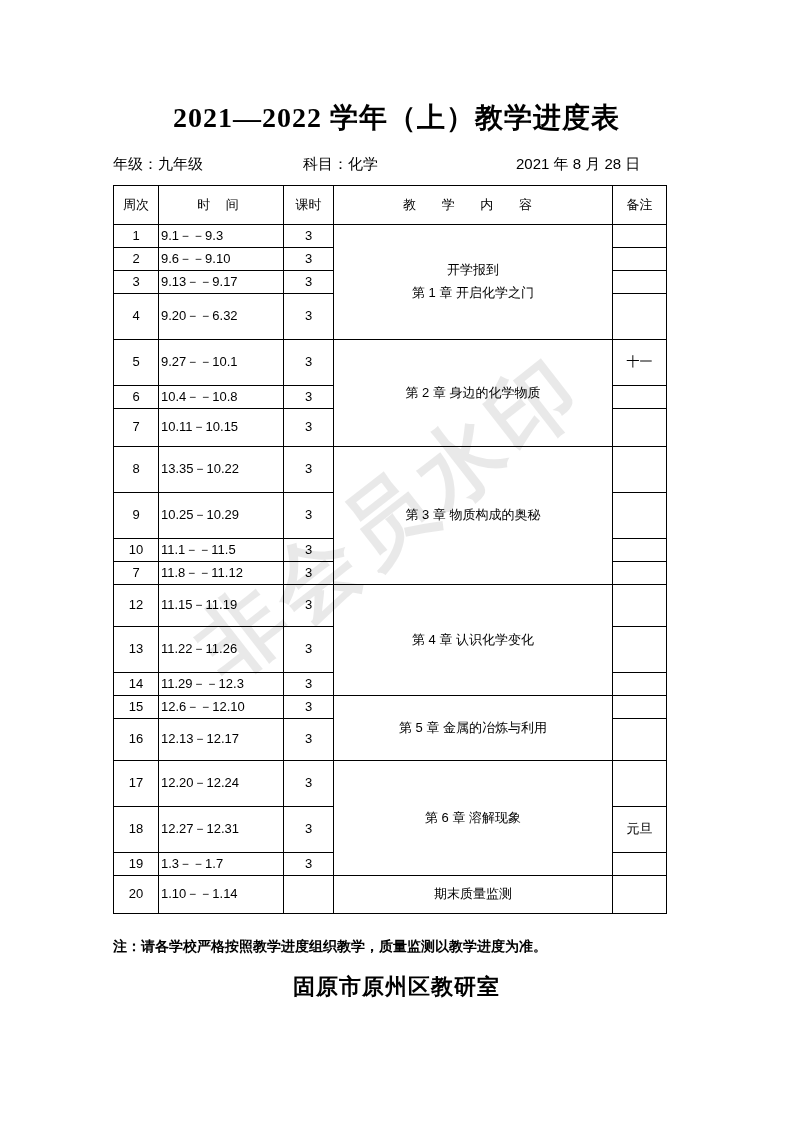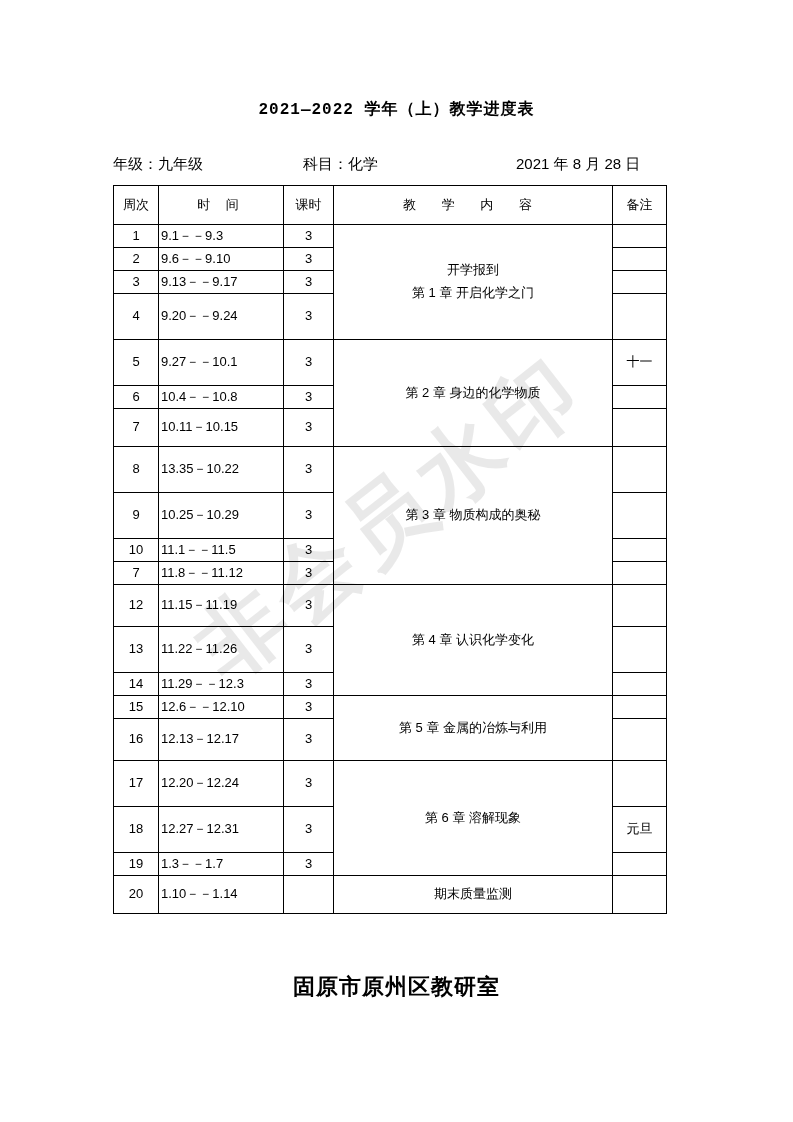--- a/index.html
+++ b/index.html
@@ -49,24 +49,24 @@
     white-space: nowrap;
   }
 
   
   .doc-title {
     position: absolute;
     left: 0;
     top: 99px;
     width: 793px;
     text-align: center;
-    font-size: 16px;
+    font-size: 28px;
     font-weight: 700;
     letter-spacing: 1px;
-    font-family: Liberation Mono, monospace;
+    font-family: Liberation Serif, serif;
     z-index: 10;
   }
 
   
   .meta-line {
     position: absolute;
     left: 113px;
     top: 155px;
     width: 553px;
     height: 22px;
@@ -205,21 +205,21 @@
             <td class="remark"></td>
           </tr>
           <tr style="height: 23px;">
             <td class="week">3</td>
             <td class="time">9.13－－9.17</td>
             <td class="hours">3</td>
             <td class="remark"></td>
           </tr>
           <tr style="height: 46px;">
             <td class="week">4</td>
-            <td class="time">9.20－－9.24</td>
+            <td class="time">9.20－－6.32</td>
             <td class="hours">3</td>
             <td class="remark"></td>
           </tr>
           <tr style="height: 46px;">
             <td class="week">5</td>
             <td class="time">9.27－－10.1</td>
             <td class="hours">3</td>
             <td class="content" rowspan="3">
               <span class="content-stack">
                 <span class="content-line">第 2 章   身边的化学物质</span>
@@ -339,15 +339,16 @@
               <span class="content-stack">
                 <span class="content-line">期末质量监测</span>
               </span>
             </td>
             <td class="remark"></td>
           </tr>
         </tbody>
     </table>
   </div>
 
+  <div class="note">注：请各学校严格按照教学进度组织教学，质量监测以教学进度为准。</div>
   <div class="org">固原市原州区教研室</div>
 
 </div>
 
 </body></html>

